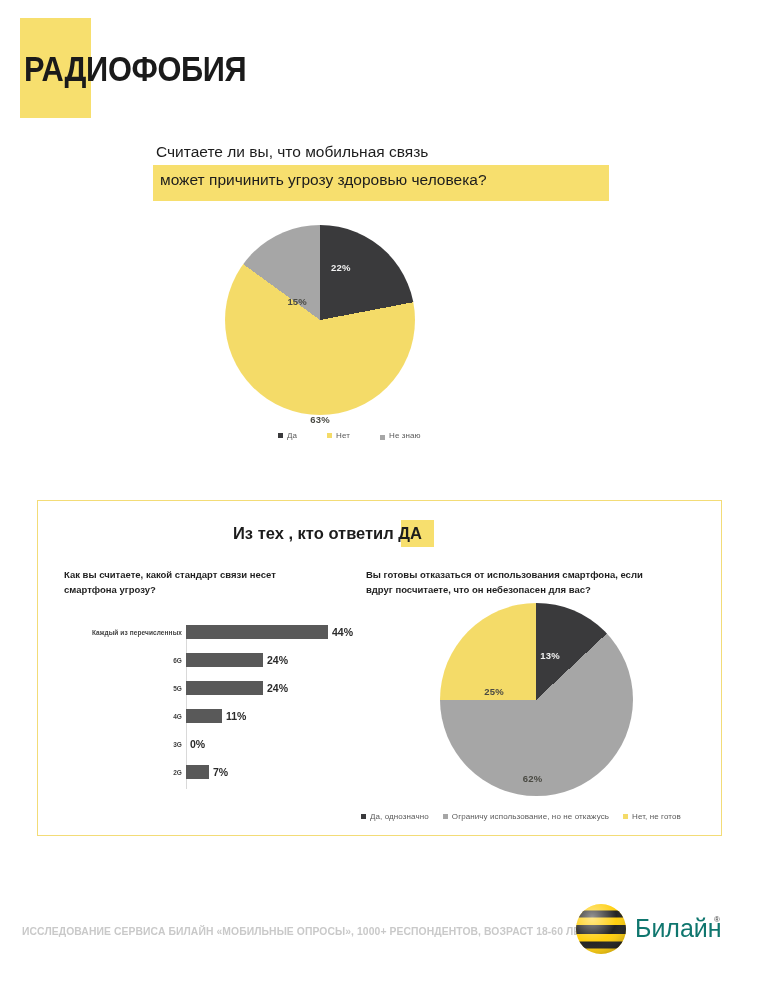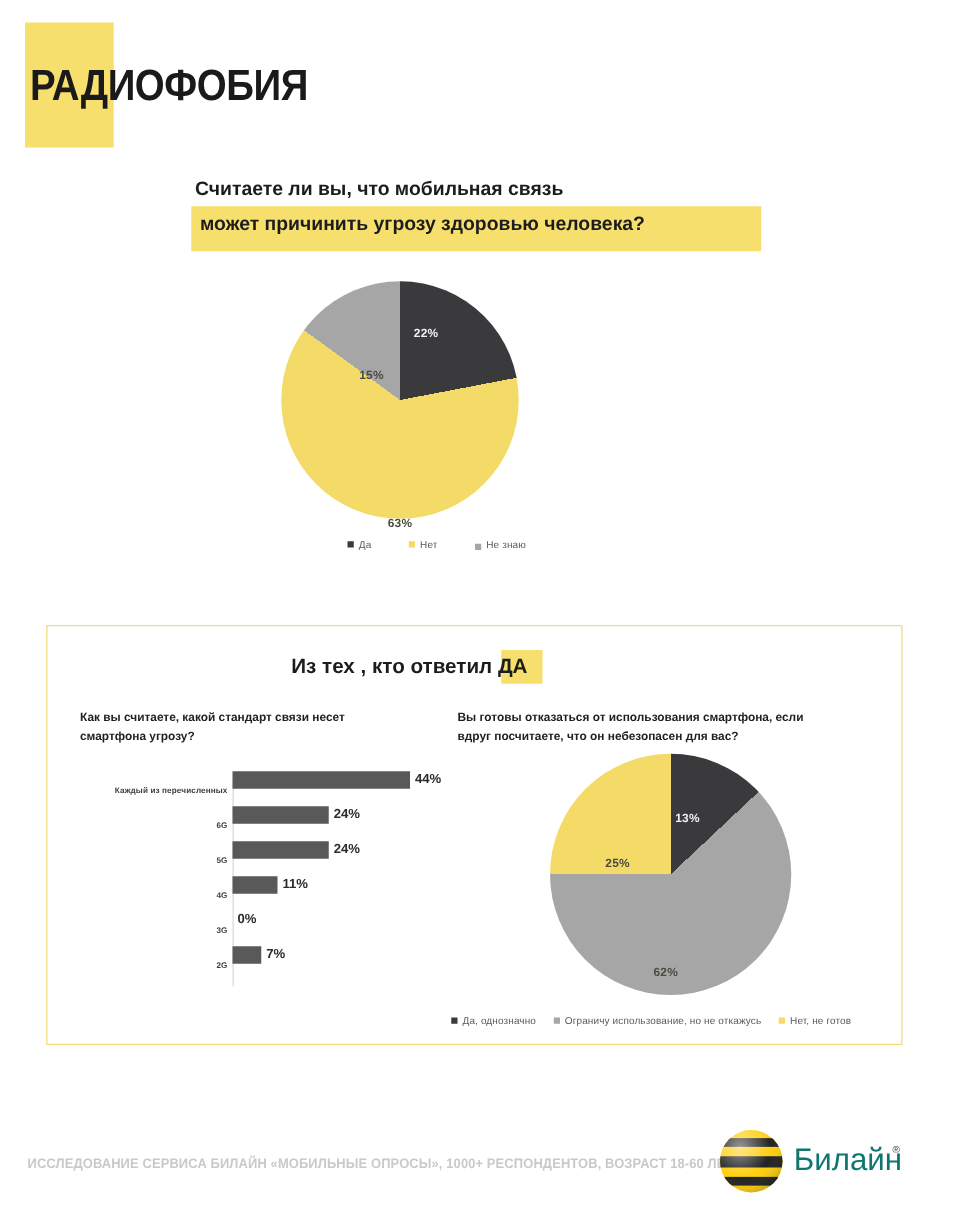--- a/index.html
+++ b/index.html
@@ -67,21 +67,21 @@
     height: 36px;
     background: #f7df6e;
   }
   #q1-text {
     position: absolute;
     left: 6px;
     top: 0px;
     width: 470px;
     font-size: 15.5px;
     line-height: 28px;
-    font-weight: 700;
+    font-weight: 400;
     color: #1c1c1c;
   }
   #q1-text .l2 { display: block; margin-left: 4px; }
 
   
   .pie {
     position: absolute;
     border-radius: 50%;
   }
   .pie-label {
@@ -192,21 +192,21 @@
     font-weight: 700;
     color: #3f3f3f;
     letter-spacing: 0.1px;
     white-space: nowrap;
   }
   .bar-track {
     position: relative;
     flex: 1 1 auto;
     height: 30px;
     display: flex;
-    align-items: flex-start;
+    align-items: center;
   }
   .bar-fill {
     height: 14px;
     background: #595959;
   }
   .bar-val {
     margin-left: 4px;
     font-size: 10.5px;
     font-weight: 700;
     color: #2b2b2b;

